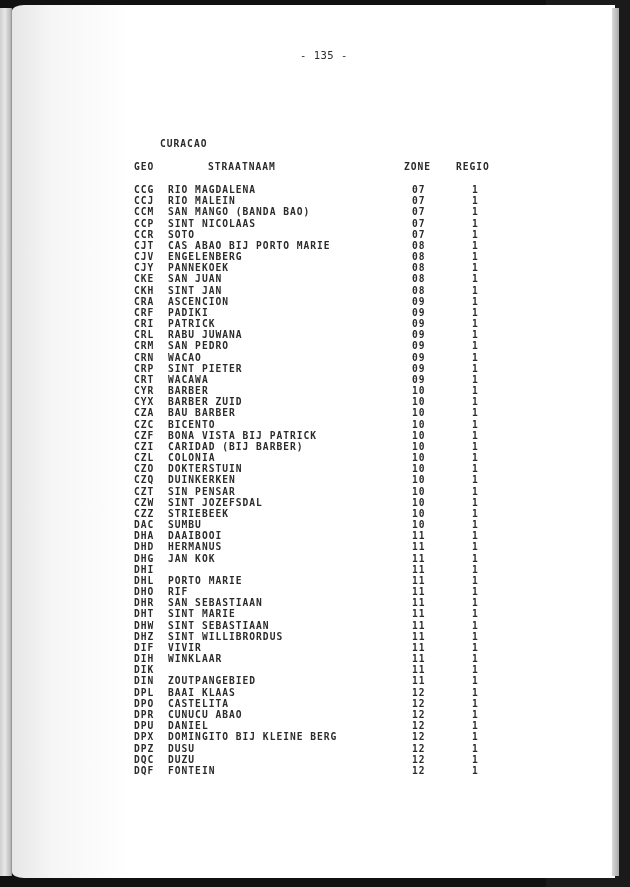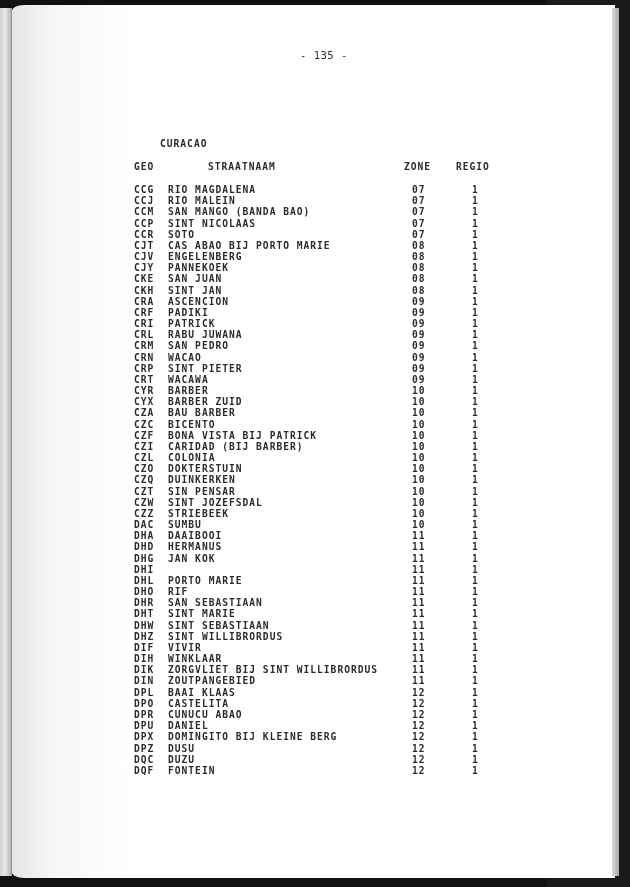--- a/index.html
+++ b/index.html
@@ -317,21 +317,20 @@
         <span class="txt regio">1</span>
       </div>
       <div class="row" style="top: 469.14px;">
         <span class="txt geo">DIH</span>
         <span class="txt name">WINKLAAR</span>
         <span class="txt zone">11</span>
         <span class="txt regio">1</span>
       </div>
       <div class="row" style="top: 480.31px;">
         <span class="txt geo">DIK</span>
-        <span class="txt name">ZORGVLIET BIJ SINT WILLIBRORDUS</span>
         <span class="txt zone">11</span>
         <span class="txt regio">1</span>
       </div>
       <div class="row" style="top: 491.48px;">
         <span class="txt geo">DIN</span>
         <span class="txt name">ZOUTPANGEBIED</span>
         <span class="txt zone">11</span>
         <span class="txt regio">1</span>
       </div>
       <div class="row" style="top: 502.65px;">

